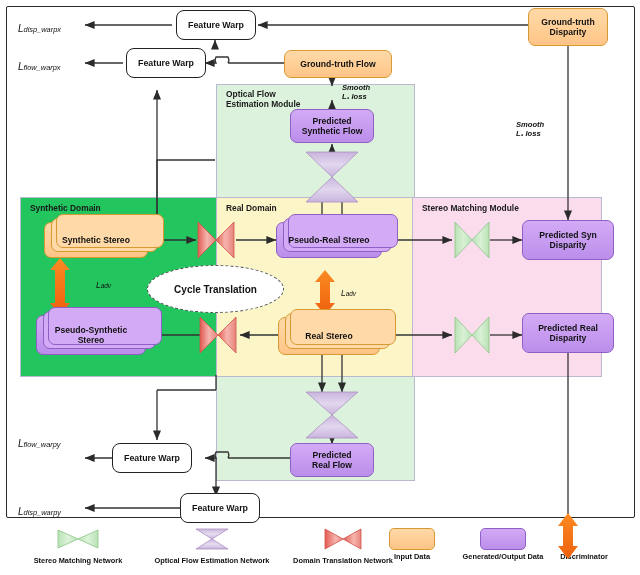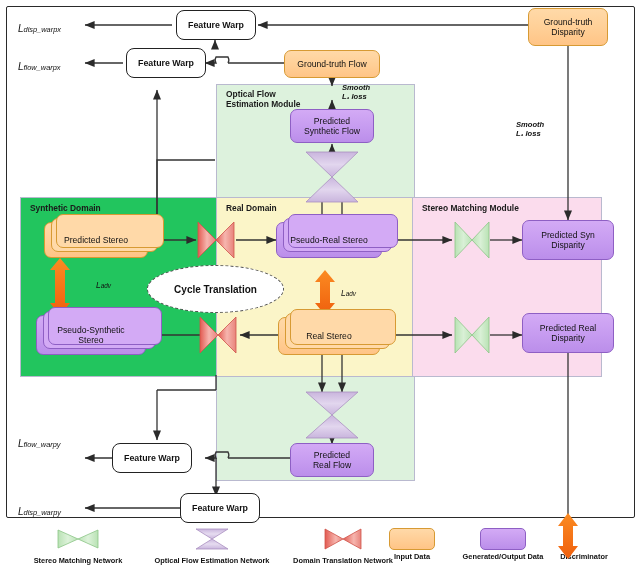--- a/index.html
+++ b/index.html
@@ -12,21 +12,21 @@
   
   .region{position:absolute;border:1px solid #b9b9cf;}
   .region .rlabel{position:absolute;left:9px;top:5px;font-size:8.4px;font-weight:bold;color:#1a1a1a;white-space:nowrap;}
   .r-syn{background:#22c55e;}
   .r-real{background:#fbf5c8;}
   .r-stereo{background:#fbdced;text-decoration:underline;}
   .r-flow{background:#ddf2dd;}
 
   
   .box{position:absolute;box-sizing:border-box;display:flex;align-items:center;
-       justify-content:center;text-align:center;font-size:8.6px;font-weight:normal;
+       justify-content:center;text-align:center;font-size:8.6px;font-weight:bold;
        line-height:1.18;border-radius:7px;padding:2px 3px;z-index:6;}
   .box.input{background:linear-gradient(180deg,#ffd9a8 0%,#ffcf96 55%,#ffc486 100%);
              border:1.2px solid #d79a33;}
   .box.gen{background:linear-gradient(180deg,#d3aaf5 0%,#c69bf0 55%,#bb8eea 100%);
            border:1.2px solid #8e5fc4;}
   
   .stack::before,.stack::after{content:"";position:absolute;border-radius:7px;z-index:-1;}
   .stack::before{left:6px;top:-5px;right:-11px;bottom:5px;}
   .stack::after{left:11px;top:-9px;right:-17px;bottom:9px;}
   .stack.input::before,.stack.input::after{background:#ffd9a8;border:1.2px solid #d79a33;}
@@ -235,36 +235,36 @@
   </div>
   <div class="proc" style="left:180px;top:493px;width:80px;height:30px;">
     <span>Feature Warp</span>
   </div>
 
   <div class="box input" style="left:528px;top:8px;width:80px;height:38px;flex-direction:column;">
     <span>Ground-truth</span>
     <span>Disparity</span>
   </div>
 
-  <div class="box input" style="left:284px;top:50px;width:96px;height:28px;">
+  <div class="box input" style="left:284px;top:50px;width:108px;height:28px;">
     <span>Ground-truth Flow</span>
   </div>
 
   <div class="box gen" style="left:290px;top:109px;width:84px;height:34px;flex-direction:column;">
     <span>Predicted</span>
     <span>Synthetic Flow</span>
   </div>
 
   <div class="box gen" style="left:290px;top:443px;width:84px;height:34px;flex-direction:column;">
     <span>Predicted</span>
     <span>Real Flow</span>
   </div>
 
   <div class="box input stack" style="left:44px;top:222px;width:104px;height:36px;">
-    <span>Predicted Stereo</span>
+    <span>Synthetic Stereo</span>
   </div>
 
   <div class="box gen stack" style="left:36px;top:315px;width:110px;height:40px;flex-direction:column;">
     <span>Pseudo-Synthetic</span>
     <span>Stereo</span>
   </div>
 
   <div class="box gen stack" style="left:276px;top:222px;width:106px;height:36px;">
     <span>Pseudo-Real Stereo</span>
   </div>

